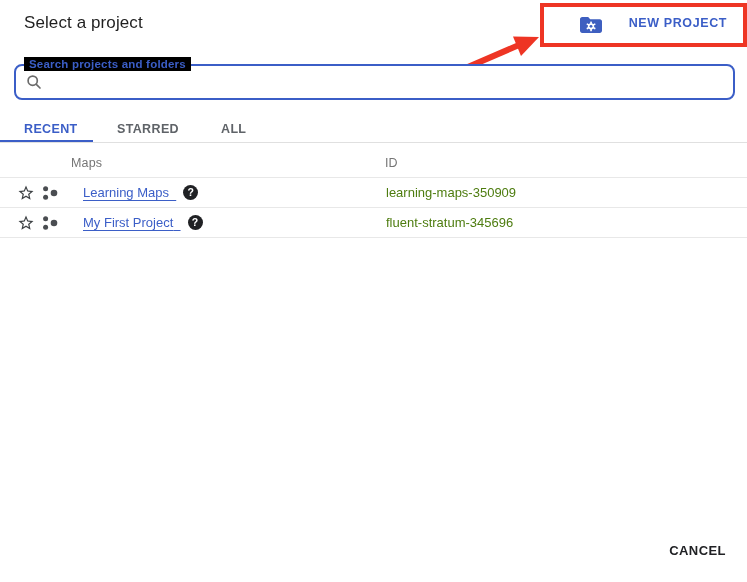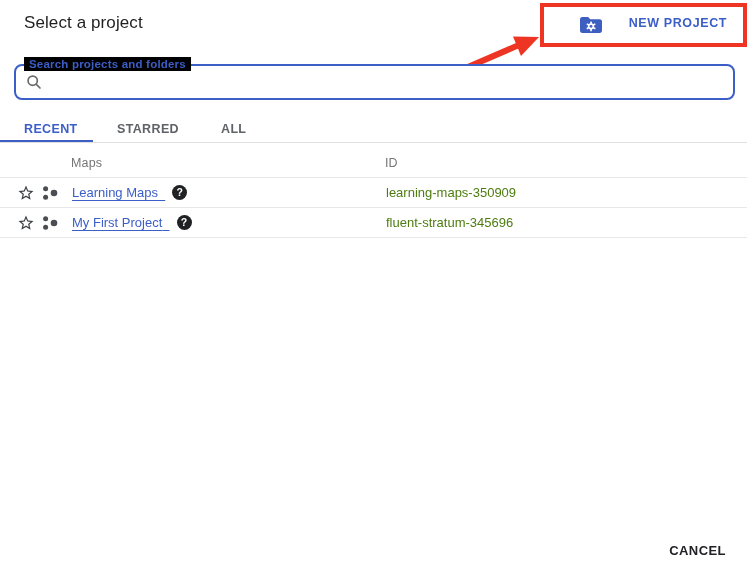--- a/index.html
+++ b/index.html
@@ -55,21 +55,21 @@
   .row-divider{position:absolute;left:0;width:747px;height:1px;background:#e8e8e8;}
   .table-row{
     position:absolute;left:0;width:747px;height:29px;display:flex;align-items:center;
   }
   .star-btn{
     margin-left:17px;width:18px;height:18px;padding:0;border:none;background:none;cursor:pointer;
     display:flex;align-items:center;justify-content:center;flex:0 0 auto;
   }
   .proj-icon{margin-left:6px;width:18px;height:18px;flex:0 0 auto;}
   .row-link{
-    margin-left:13px;font-size:13px;color:#3b5ec7;text-decoration:underline;
+    margin-left:24px;font-size:13px;color:#3b5ec7;text-decoration:underline;
     text-underline-offset:3px;cursor:pointer;white-space:nowrap;
   }
   .row-link::after{content:"\00a0\00a0";}
   .help-icon{
     margin-left:7px;width:15px;height:15px;border-radius:50%;background:#202124;color:#fff;
     font-size:10.5px;font-weight:bold;display:flex;align-items:center;justify-content:center;
     flex:0 0 auto;cursor:pointer;line-height:15px;
   }
   .row-id{position:absolute;left:386px;font-size:13px;color:#4d7c0f;}
   

